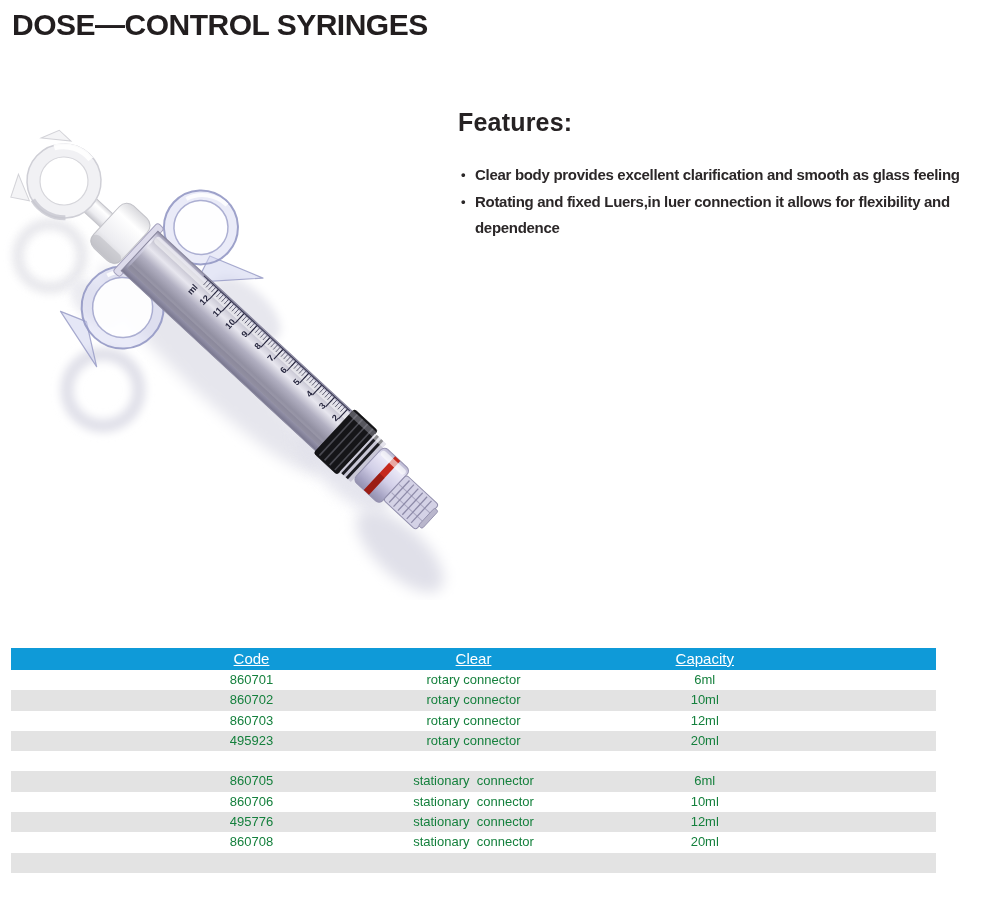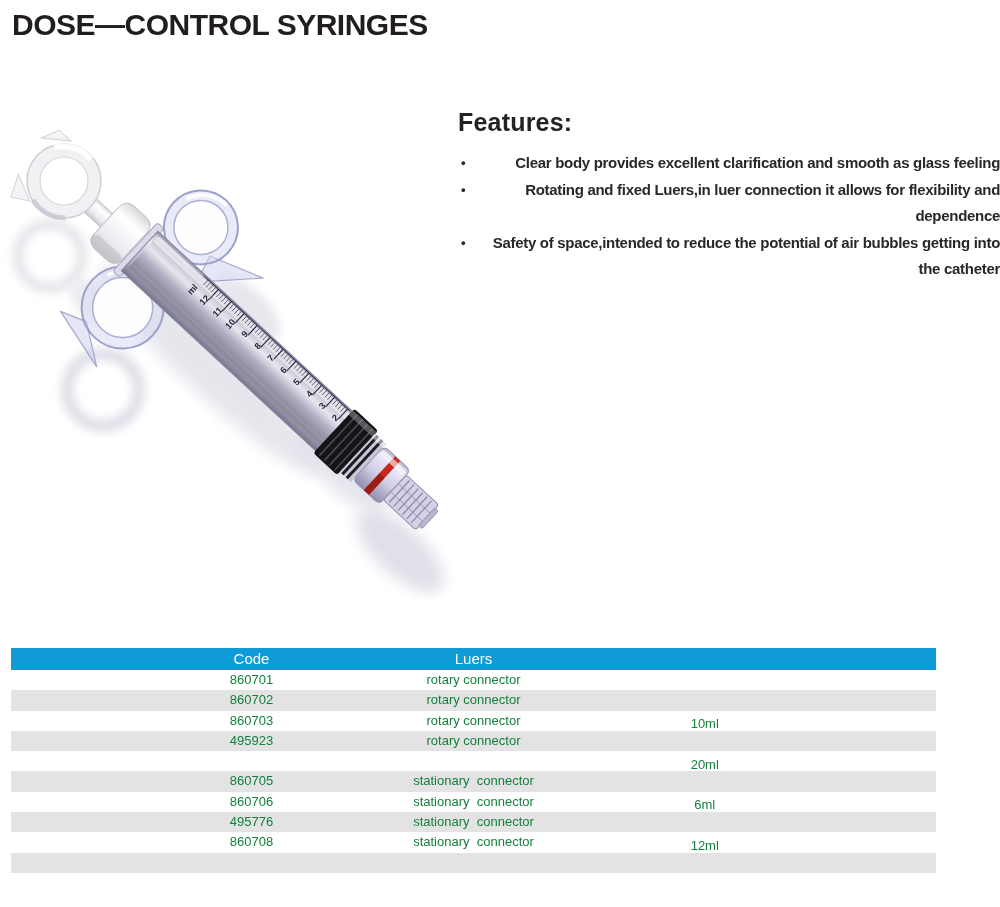--- a/index.html
+++ b/index.html
@@ -13,38 +13,38 @@
     font-size:30px; font-weight:bold; letter-spacing:-0.5px; color:#221e1f;
   }
   
   .photo { position:absolute; left:0; top:103px; width:460px; height:497px; }
   .tick-minor { stroke:#34344c; stroke-width:0.7; }
   .tick-major { stroke:#26263e; stroke-width:1.1; }
   .scale-num  { font-family:"Liberation Sans", sans-serif; font-size:9px; font-weight:bold; fill:#26263e; }
   
   .features { position:absolute; left:458px; top:108px; width:542px; }
   .features-heading {
-    font-size:25px; font-weight:bold; color:#262223; margin-bottom:13px; letter-spacing:0.2px;
+    font-size:25px; font-weight:bold; color:#262223; margin-bottom:25px; letter-spacing:0.2px;
   }
-  .features-list { list-style:none;text-align:right; }
+  .features-list { list-style:none; }
   .features-list li {
     position:relative; padding-left:17px;
     font-size:15px; font-weight:bold; letter-spacing:-0.3px;
     color:#2b2728; line-height:26.6px;
   }
   .features-list li::before { content:"\2022"; position:absolute; left:3px; top:0; font-size:13px; }
   
   .catalog-table { position:absolute; left:11px; top:648px; width:925px; }
   .t-header { position:relative; height:22px; background:var(--header-bg,#0f9ad8); }
-  .t-header .cell { color:#fff; font-size:15px; line-height:22px; }
+  .t-header .cell { color:#fff; font-size:15px; line-height:22px;text-decoration:underline; }
   .t-row { position:relative; height:20.3px; }
   .t-body .t-row:nth-child(even) { background:var(--row-alt,#e3e3e3); }
   .cell { position:absolute; top:0; transform:translateX(-50%); white-space:pre; }
   .t-row .cell { font-size:13px; line-height:20.3px; color:#15803d; }
-  .c1 { left:26%; } .c2 { left:50%; } .c3 { left:75%;margin-top:24px; }
+  .c1 { left:26%; } .c2 { left:50%; } .c3 { left:75%; }
 </style>
 </head>
 <body>
 
 <div class="page">
 
   <h1 class="page-title">DOSE—CONTROL SYRINGES</h1>
 
   <div class="photo">
     <svg width="460" height="497" viewBox="0 0 460 497">
@@ -249,28 +249,27 @@
         </g>
       </g>
     </svg>
   </div>
 
   <div class="features">
     <div class="features-heading">Features:</div>
     <ul class="features-list">
         <li>Clear body provides excellent clarification and smooth as glass feeling</li>
         <li>Rotating and fixed Luers,in luer connection it allows for flexibility and dependence</li>
-        <li>Safety of space,intended to reduce the potential of air bubbles getting into the catheter</li>
       </ul>
   </div>
 
   <div class="catalog-table">
     <div class="t-header" style="background: rgb(15, 154, 216);">
       <span class="cell c1">Code</span>
-      <span class="cell c2">Luers</span>
+      <span class="cell c2">Clear</span>
       <span class="cell c3">Capacity</span>
     </div>
     <div class="t-body">
   <div class="t-row">
     <span class="cell c1">860701</span>
     <span class="cell c2">rotary connector</span>
     <span class="cell c3">6ml</span>
   </div>
 
   <div class="t-row">

